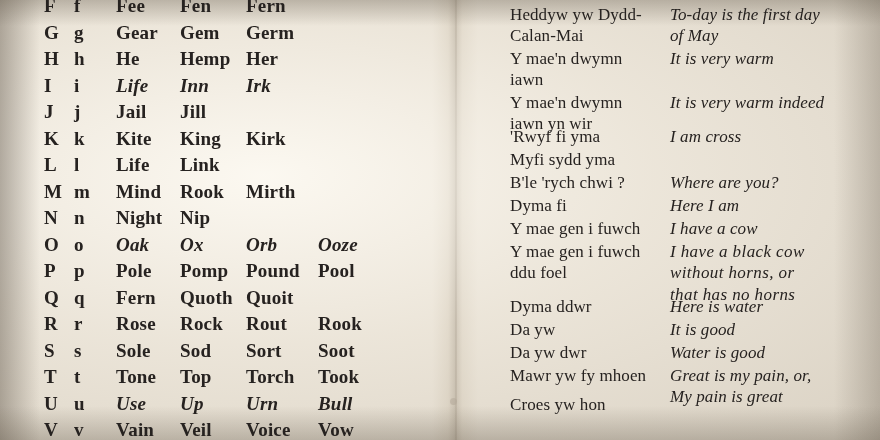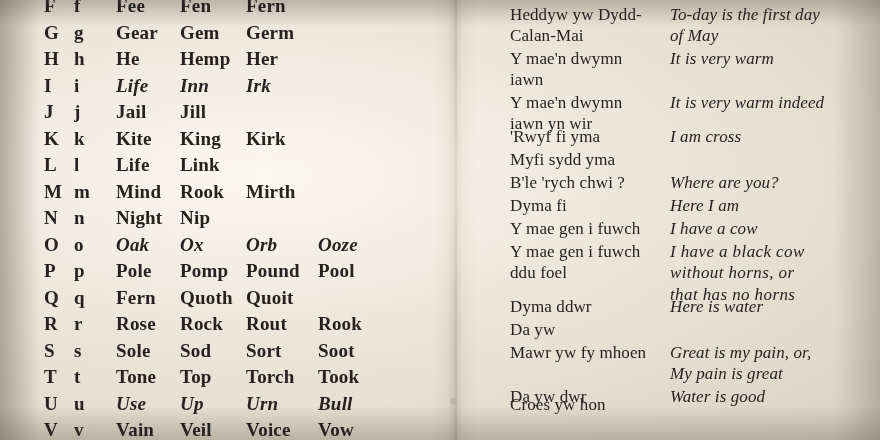--- a/index.html
+++ b/index.html
@@ -357,29 +357,30 @@
       </div>
     </div>
 
     <div class="phrase-block" style="top: 296px;">
       <div class="phrase-row">
         <div class="welsh">Dyma ddwr</div>
         <div class="english">Here is water</div>
       </div>
       <div class="phrase-row">
         <div class="welsh">Da yw</div>
+        <div class="english">It is good</div>
+      </div>
+      <div class="phrase-row">
+        <div class="welsh">Da yw dwr</div>
+        <div class="english">Water is good</div>
       </div>
       <div class="phrase-row">
         <div class="welsh">Mawr yw fy mhoen</div>
         <div class="english">Great is my pain, or,
         My pain is great</div>
-      </div>
-      <div class="phrase-row">
-        <div class="welsh">Da yw dwr</div>
-        <div class="english">Water is good</div>
       </div>
     </div>
 
     <div class="phrase-block" style="top: 394px;">
       <div class="phrase-row">
         <div class="welsh">Croes yw hon</div>
       </div>
     </div>
 
   </div>

